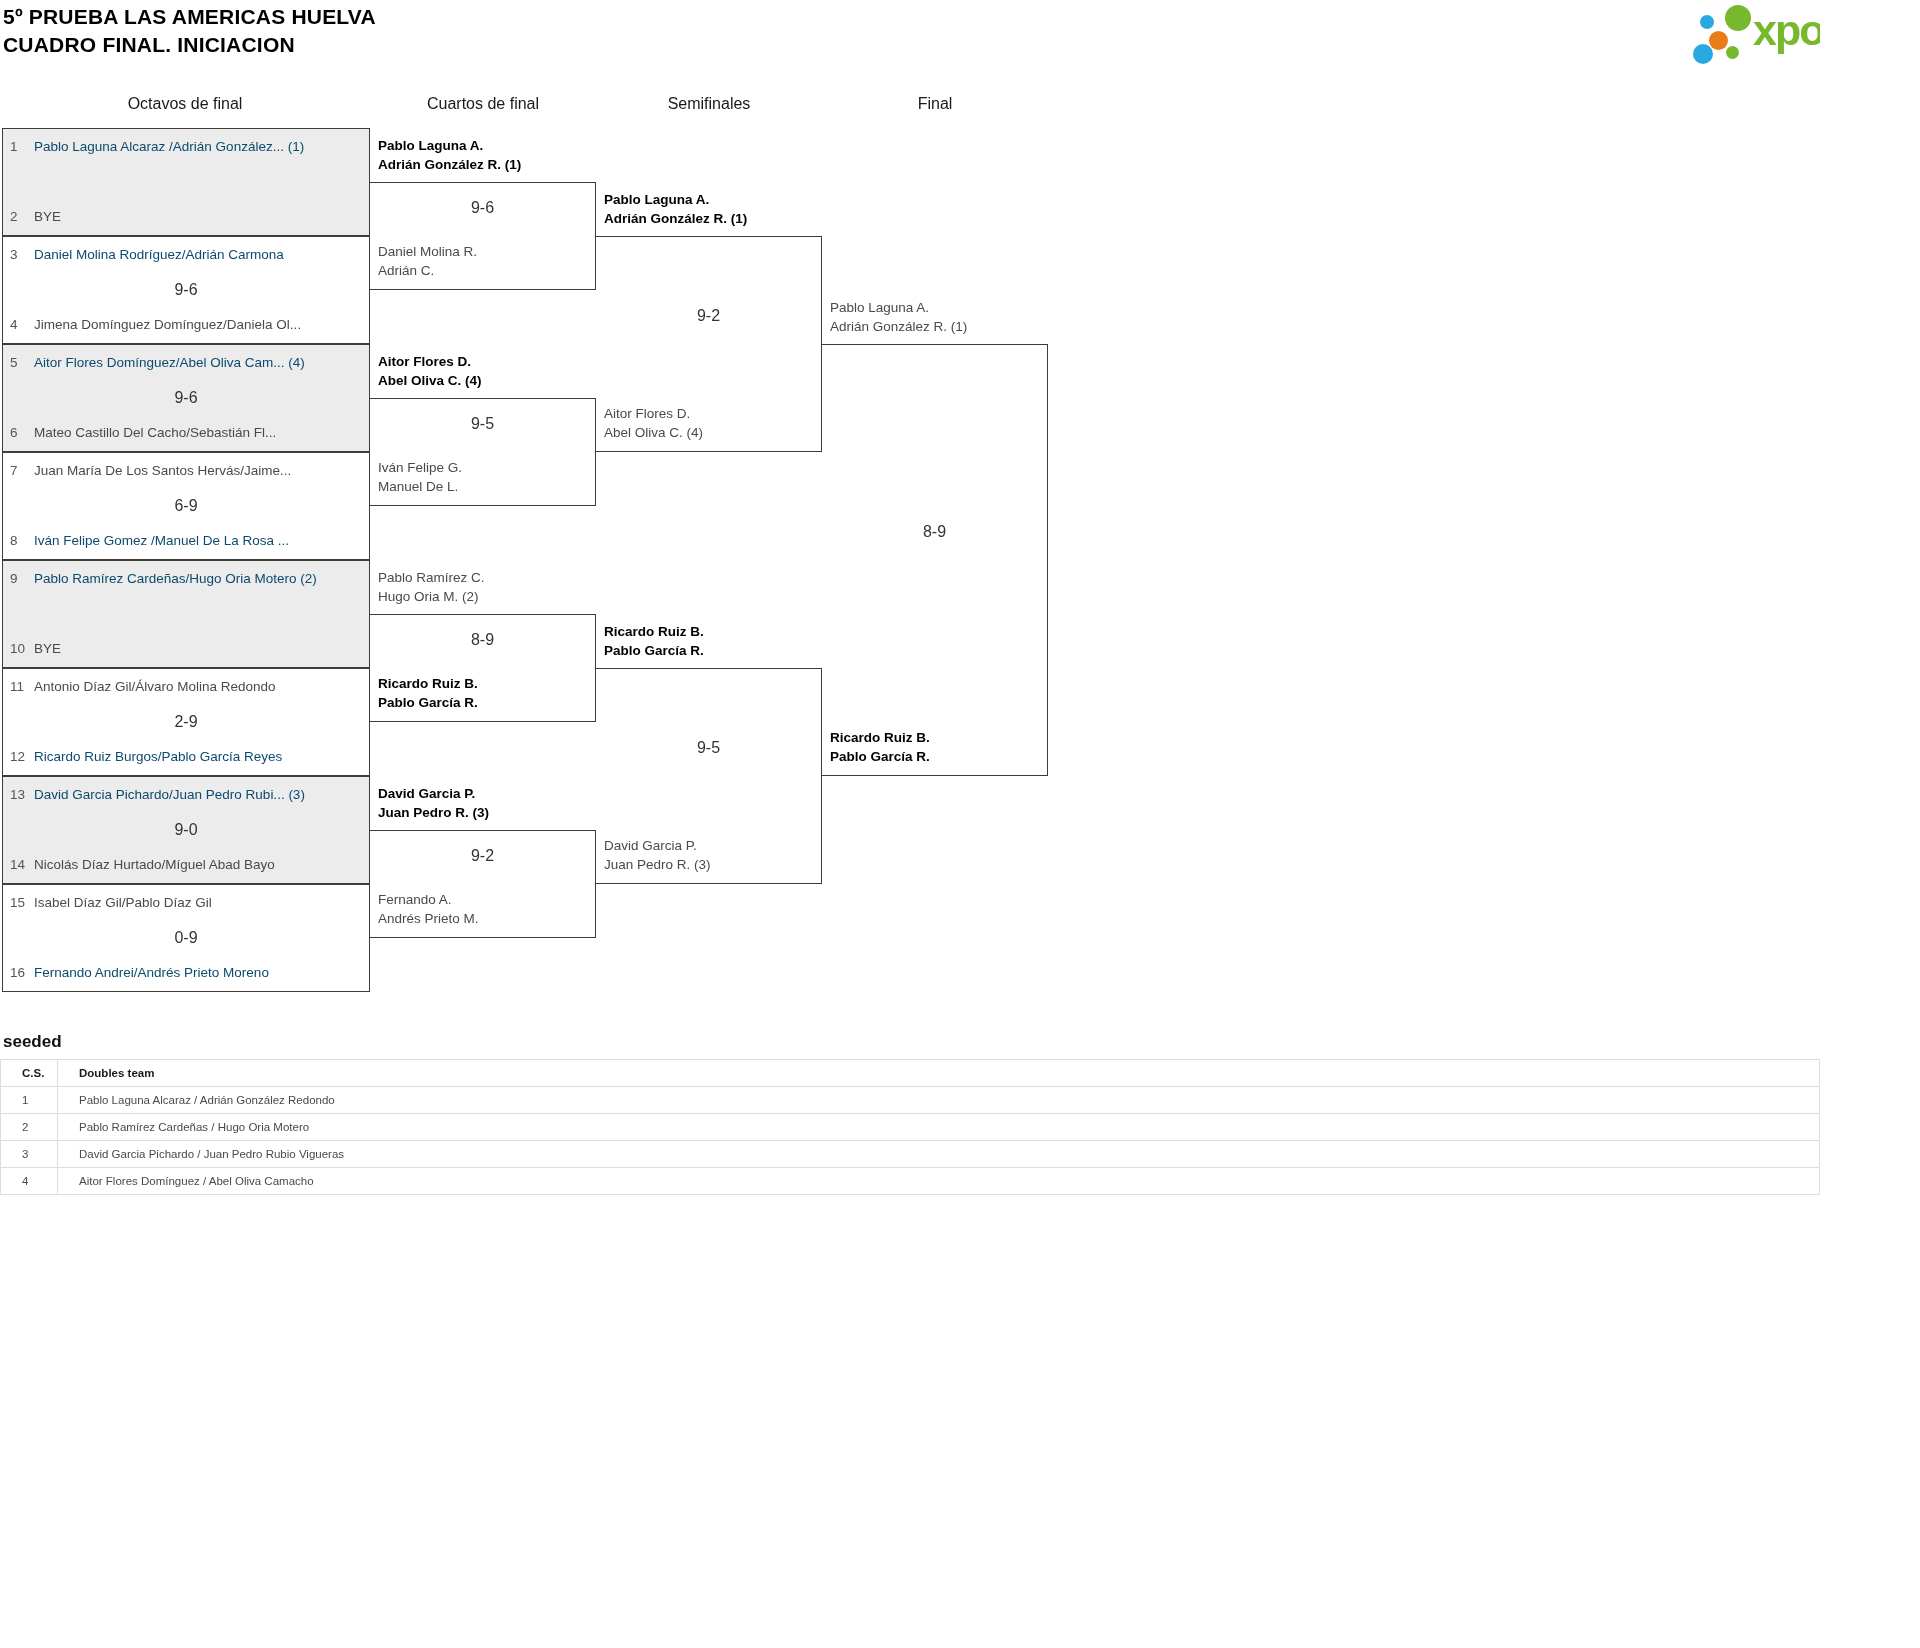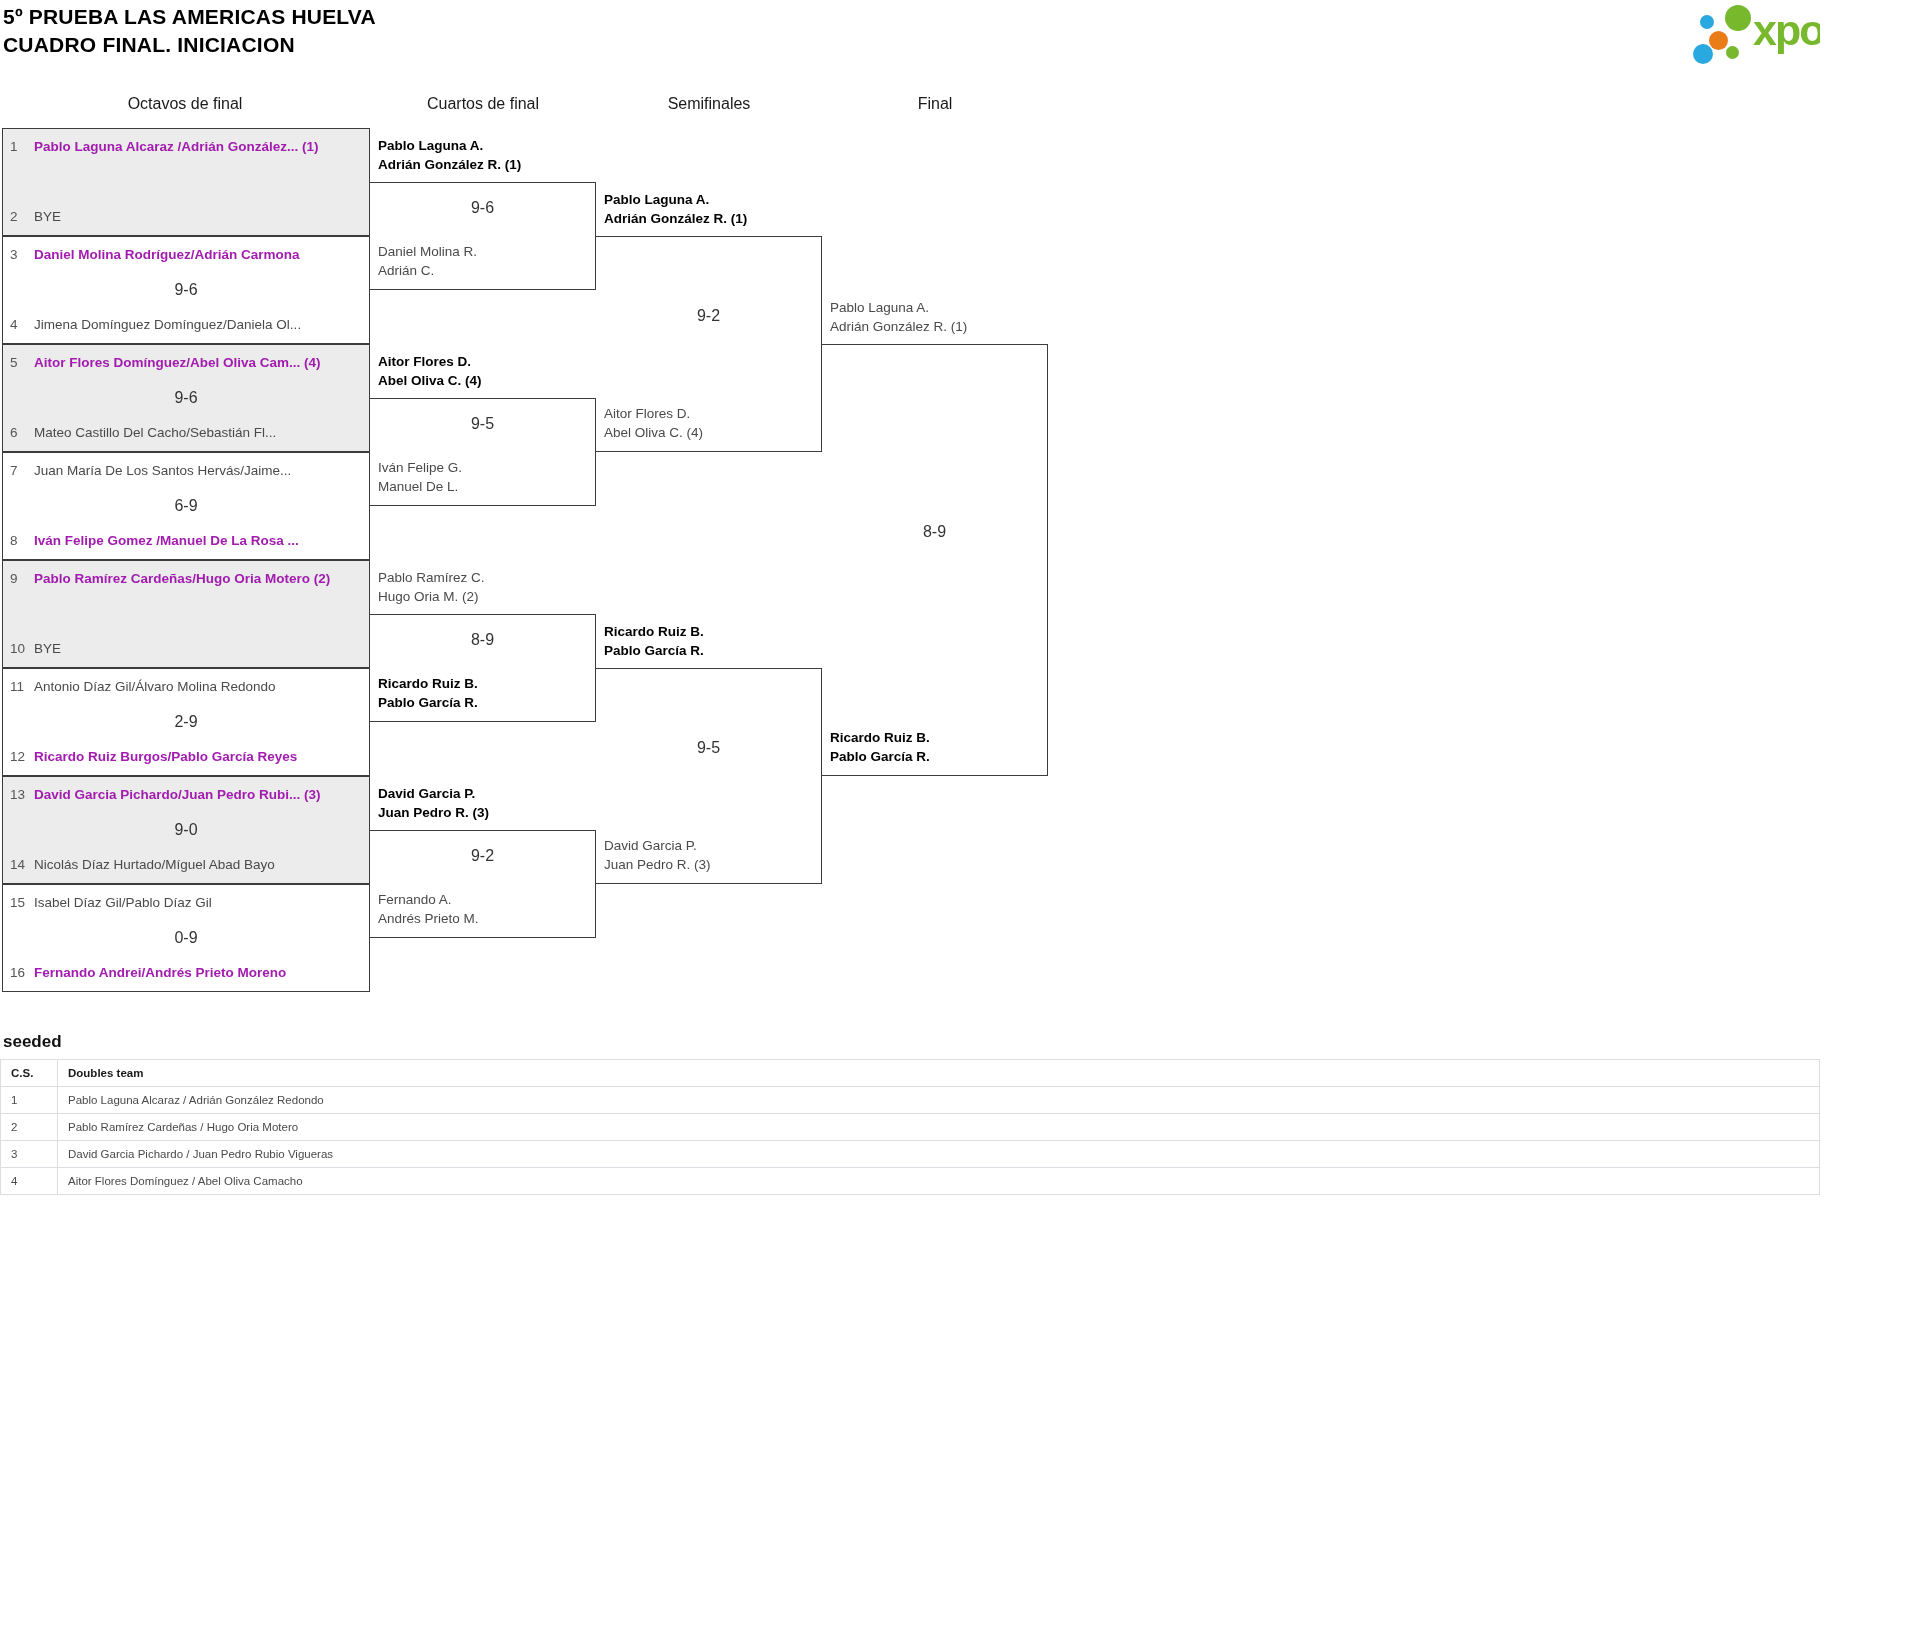--- a/index.html
+++ b/index.html
@@ -14,35 +14,35 @@
   
   .rh{position:absolute;top:95px;height:22px;text-align:center;font-size:16px;font-weight:400;color:#1a1a1a}
   
   .r1m{position:absolute;left:2px;width:368px;height:108px;border:1px solid #3c3c3c;background:#fff}
   .r1m.seeded{background:#ececec}
   .t{position:absolute;left:7px;right:3px;font-size:13.5px;line-height:20px;white-space:nowrap;overflow:hidden}
   .t.t1{top:8px}
   .t.t2{bottom:8px}
   .seed{display:inline-block;min-width:24px;color:#555}
   .nm{color:#4a4a4a}
-  .nm.w{font-weight:700;color:#a21caf}
+  .nm.w{font-weight:400;color:#0c4a6e}
   
   .mb{position:absolute;border:1px solid #3c3c3c;border-left:none}
   .mbt{position:absolute;left:8px;font-size:13.5px;line-height:19px;white-space:nowrap;color:#4a4a4a}
   .mbt.w{font-weight:700;color:#000}
   .mbt.t1{top:-47px}
   .mbt.t2{bottom:9px}
   
   .sc{position:absolute;left:0;right:0;text-align:center;font-size:16px;color:#333}
   .r1sc{top:44px}
   .mbsc{top:calc(50% - 37px)}
   
   .seeded-label{position:absolute;left:3px;top:1032px;font-size:17px;font-weight:600;color:#111}
   .stable{position:absolute;left:0;top:1059px;width:1820px;border-collapse:collapse;font-size:11.5px;color:#4a4a4a;table-layout:fixed}
-  .stable th,.stable td{border:1px solid #dcdce2;height:27px;padding:0 10px;text-align:left;font-weight:400;overflow:hidden;white-space:nowrap}
+  .stable th,.stable td{border:1px solid #dcdce2;height:27px;padding:0 21px;text-align:left;font-weight:400;overflow:hidden;white-space:nowrap}
   .stable th{font-weight:700;color:#1a1a1a}
   .stable .cs{width:57px}
 </style>
 </head>
 <body>
 
 <div class="page">
 
   <div class="title">
     <div>5º PRUEBA LAS AMERICAS HUELVA</div>

